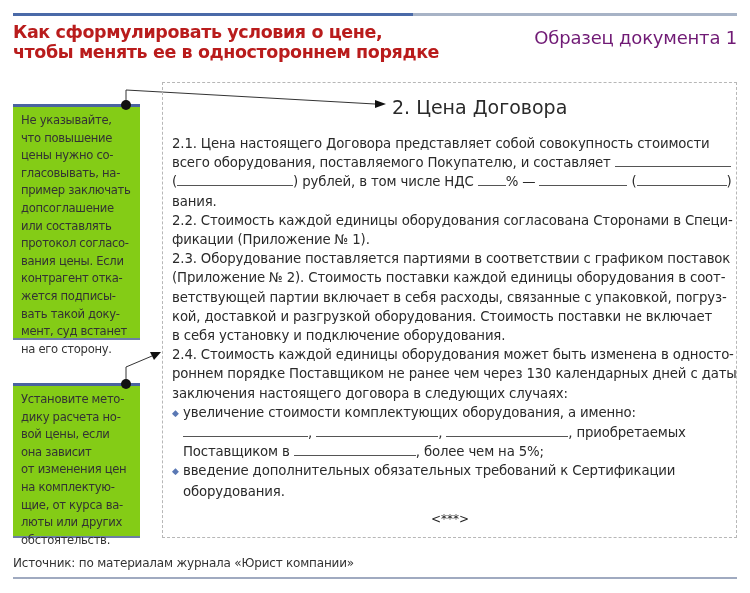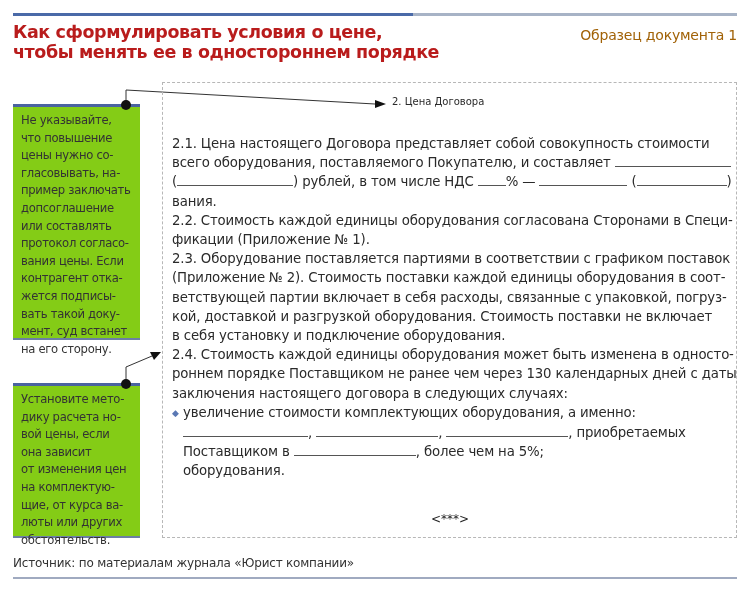--- a/index.html
+++ b/index.html
@@ -4,36 +4,36 @@
 <style>
   * { box-sizing: border-box; margin: 0; padding: 0; }
   html, body { width: 750px; height: 593px; background: #ffffff; overflow: hidden; }
   body { position: relative; font-family: "DejaVu Sans", sans-serif; color: #2b2b2b; }
 
   .top-rule-left { position: absolute; left: 13px; top: 13px; width: 400px; height: 3px; background: #4a6aa8; }
   .top-rule-right { position: absolute; left: 413px; top: 13px; width: 324px; height: 3px; background: #a7b3c6; }
 
   .title { position: absolute; left: 13px; top: 22px; width: 460px; font-family: "DejaVu Sans", sans-serif;
            font-weight: bold; font-size: 17.5px; line-height: 20px; color: #b91c1c; letter-spacing: -0.4px; }
-  .doc-label { position: absolute; right: 13px; top: 27px; font-size: 14px; color: #a16207; letter-spacing: -0.2px; }
+  .doc-label { position: absolute; right: 13px; top: 27px; font-size: 18px; color: #701a75; letter-spacing: -0.2px; }
 
   .note { position: absolute; left: 13px; width: 127px; background: #84cc16;
           border-top: 3px solid #4a63a0; border-bottom: 2px solid #6c7fa6;
           padding: 5px 6px 6px 8px; font-size: 11.6px; line-height: 17.6px; color: #333; letter-spacing: -0.3px; }
   .note-1 { top: 104px; height: 236px; }
   .note-2 { top: 383px; height: 155px; }
   .note p { white-space: pre-line; }
 
   .dot { position: absolute; width: 10px; height: 10px; border-radius: 50%; background: #111; }
 
   .doc-frame { position: absolute; left: 162px; top: 82px; width: 575px; height: 456px;
                border: 1px dashed #b7b7b7; }
 
   .doc-body { position: absolute; left: 172px; top: 96px; width: 560px; font-size: 13.3px; line-height: 19.2px; color: #2a2a2a; letter-spacing: -0.15px; }
-  .section-title { position: absolute; left: 392px; top: 96px; font-size: 10px; color: #2a2a2a; }
+  .section-title { position: absolute; left: 392px; top: 96px; font-size: 19px; color: #2a2a2a; }
 
   .line { display: block; white-space: nowrap; }
   .blank { display: inline-block; border-bottom: 1px solid #555; height: 12px; vertical-align: baseline; }
   .indent { padding-left: 11px; }
   .bullet { display: inline-block; width: 11px; color: #5a78b4; font-size: 9px; vertical-align: 1px; }
   .stars { position: absolute; left: 431px; top: 512px; font-size: 12px; color: #222; }
 
   .source { position: absolute; left: 13px; top: 556px; font-size: 12px; color: #333; letter-spacing: -0.2px; }
   .bottom-rule { position: absolute; left: 13px; top: 577px; width: 724px; height: 2px; background: #a0aac0; }
 
@@ -107,19 +107,20 @@
   <span class="line">(Приложение № 2). Стоимость поставки каждой единицы оборудования в соот-</span>
   <span class="line">ветствующей партии включает в себя расходы, связанные с упаковкой, погруз-</span>
   <span class="line">кой, доставкой и разгрузкой оборудования. Стоимость поставки не включает</span>
   <span class="line">в себя установку и подключение оборудования.</span>
   <span class="line">2.4. Стоимость каждой единицы оборудования может быть изменена в односто-</span>
   <span class="line">роннем порядке Поставщиком не ранее чем через 130 календарных дней с даты</span>
   <span class="line">заключения настоящего договора в следующих случаях:</span>
   <span class="line"><span class="bullet">◆</span><span>увеличение стоимости комплектующих оборудования, а именно:</span></span>
   <span class="line indent"><span class="blank" style="width:125px;"></span><span>,</span> <span class="blank" style="width:122px;"></span><span>,</span> <span class="blank" style="width:122px;"></span><span>, приобретаемых</span></span>
   <span class="line indent"><span>Поставщиком в</span> <span class="blank" style="width:122px;"></span><span>, более чем на 5%;</span></span>
+  <span class="line"><span class="bullet">◆</span><span>введение дополнительных обязательных требований к Сертификации</span></span>
   <span class="line indent">оборудования.</span>
 </div>
 
 <div class="stars">&lt;***&gt;</div>
 
 <div class="source">Источник: по материалам журнала «Юрист компании»</div>
 <div class="bottom-rule"></div>
 
 </body></html>

